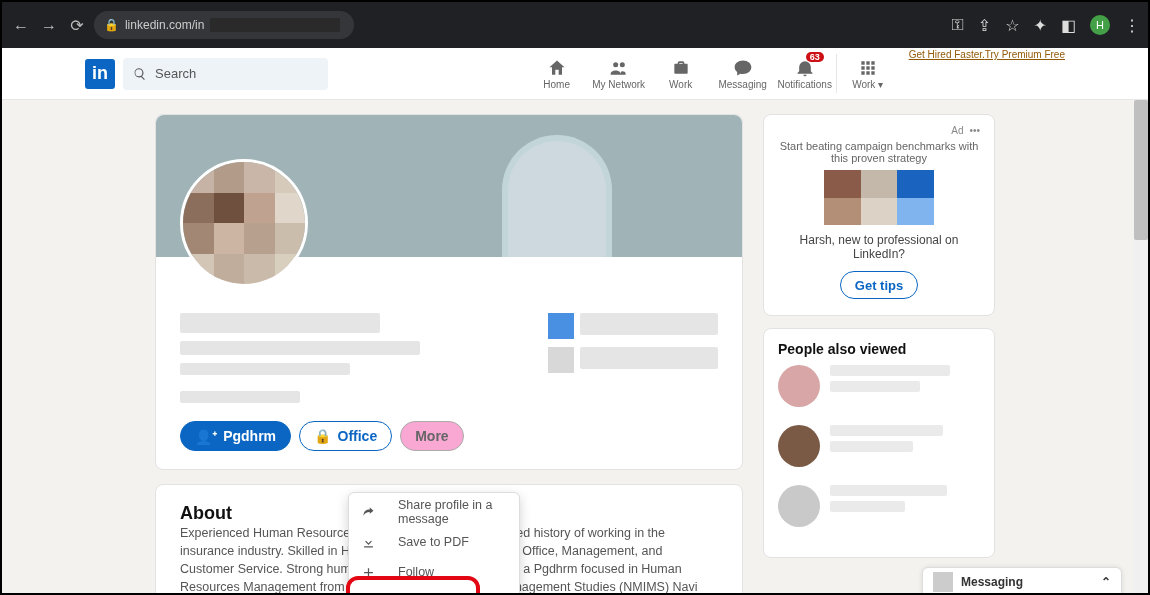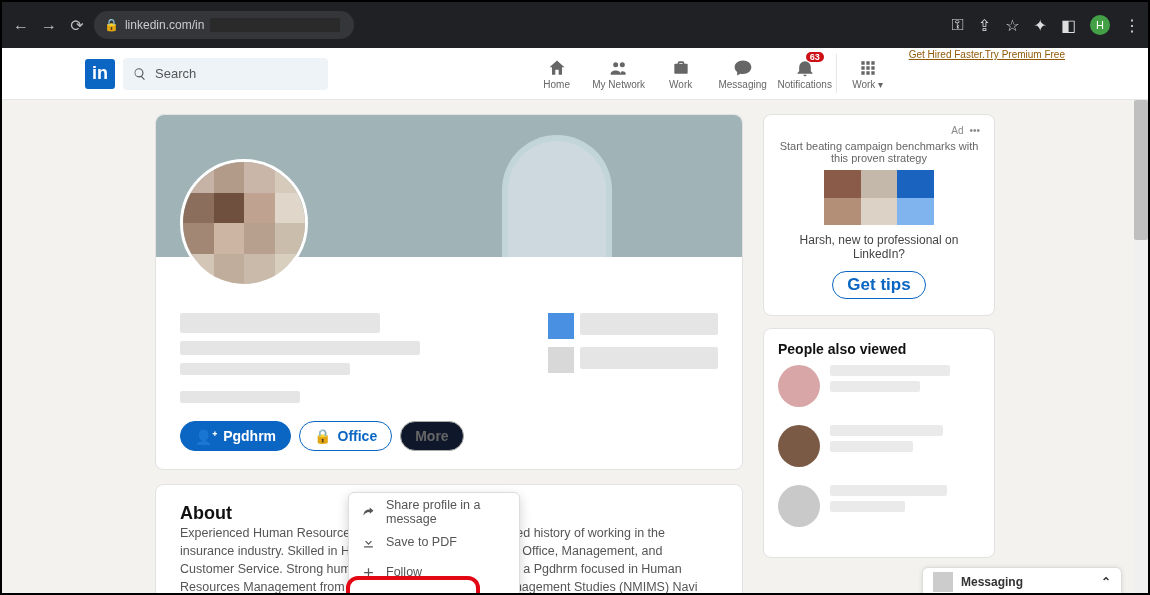--- a/index.html
+++ b/index.html
@@ -32,34 +32,34 @@
   .cover{height:142px;background:#a0b4b7;border-radius:8px 8px 0 0;position:relative;overflow:hidden}
   .arch{position:absolute;right:130px;top:20px;width:110px;height:200px;border:6px solid #c2d6d9;border-radius:55px 55px 0 0;border-bottom:none;background:#cdd9de}
   .pfp{position:absolute;left:24px;top:44px;width:128px;height:128px;border-radius:50%;border:3px solid #fff;overflow:hidden}
   .pix,.pix2{display:grid;grid-template-columns:repeat(4,1fr)}
   .pix div{aspect-ratio:1}
   .profile-body{position:relative;padding:56px 24px 18px}
   .blur{background:#e5e5e5;border-radius:2px}
   .pill{height:30px;border-radius:16px;font-size:14px;font-weight:600;display:inline-flex;align-items:center;gap:6px;padding:0 14px;cursor:pointer}
   .p-primary{background:#0a66c2;color:#fff;border:1px solid #0a66c2}
   .p-secondary{background:#fff;color:#0a66c2;border:1px solid #0a66c2}
-  .p-ghost{background:#0f172a;color:#666;border:1px solid #aaa}
+  .p-ghost{background:#f9a8d4;color:#666;border:1px solid #aaa}
   .about{margin-top:14px;padding:18px 24px}
   .about h2{font-size:18px;color:#111;margin-bottom:0}
   .about p{font-size:12.5px;color:#555;line-height:1.45}
   
   .menu{position:absolute;left:346px;top:444px;width:172px;background:#fff;border:1px solid #ddd;border-radius:6px;box-shadow:0 4px 12px rgba(0,0,0,.18);z-index:20;padding:4px 0;font-size:12.5px;color:#555}
-  .menu-row{display:flex;align-items:center;gap:10px;height:30px;padding:0 12px}
+  .menu-row{display:flex;align-items:center;gap:22px;height:30px;padding:0 12px}
   .menu-row svg{width:15px;height:15px;fill:#555;flex-shrink:0}
   .bubble{position:absolute;left:344px;top:528px;width:134px;height:50px;border:4px solid #e30613;border-radius:12px;z-index:21;pointer-events:none}
   
   .ad{padding:10px 14px 16px;font-size:11px;color:#666;text-align:center}
   .ad-top{display:flex;justify-content:flex-end;gap:6px;font-size:10px;color:#888}
   .ad-img{width:110px;height:55px;margin:6px auto;background:#dfeaf5}
-  .tips{border:1px solid #0a66c2;color:#0a66c2;background:#fff;height:28px;border-radius:14px;font-size:17px;font-weight:600;padding:0 14px}
+  .tips{border:1px solid #0a66c2;color:#0a66c2;background:#fff;height:28px;border-radius:14px;font-size:13px;font-weight:600;padding:0 14px}
   .pav{padding:12px 14px}
   .pav h3{font-size:14px;color:#111;margin-bottom:8px}
   .pav-item{display:flex;gap:10px;margin-bottom:18px}
   .pav-pic{width:42px;height:42px;border-radius:50%;background:#d4d4d4}
   .pav-txt{flex:1}
   .pav-txt div{background:#eaeaea;height:11px;border-radius:2px;margin-bottom:5px}
   
   .dock{position:absolute;right:26px;bottom:-1px;width:200px;height:30px;background:#fff;border:1px solid #ddd;border-radius:6px 6px 0 0;display:flex;align-items:center;padding:0 10px;font-size:12px;font-weight:600;color:#333;gap:8px;box-shadow:0 0 5px rgba(0,0,0,.1);z-index:30}
   .dock .sq{width:20px;height:20px;background:#ccc}
   .scroll{position:absolute;right:0;top:52px;bottom:0;width:14px;background:#f0f0f0}

